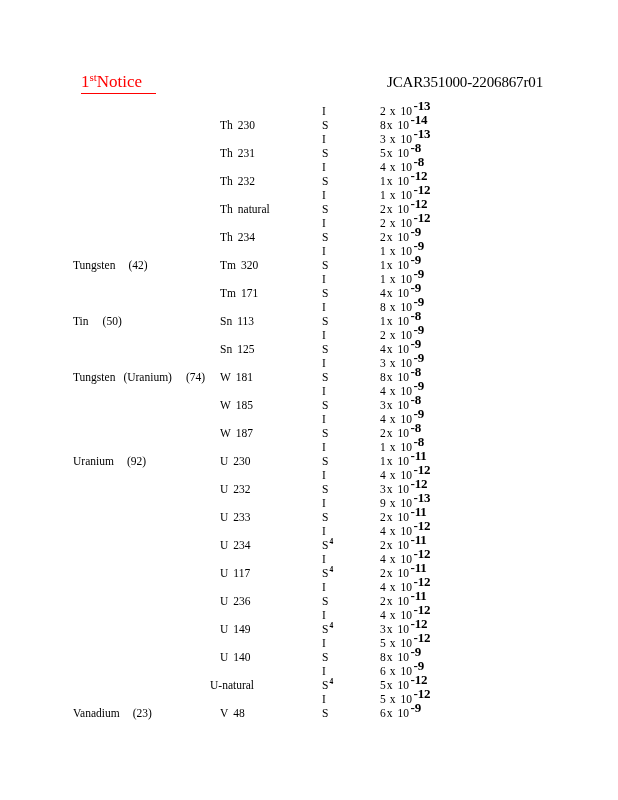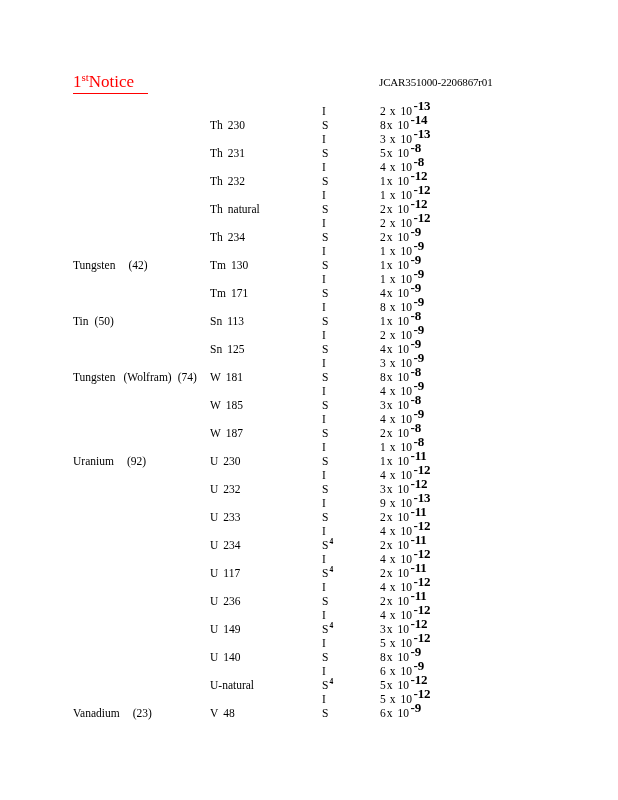--- a/index.html
+++ b/index.html
@@ -21,21 +21,21 @@
     left: 0;
     top: 0;
     width: 618px;
     height: 800px;
     background: #ffffff;
   }
 
   
   .doc-header {
     position: absolute;
-    left: 0;
+    left: 8px;
     top: 72px;
     width: 534px;
     height: 24px;
   }
   .notice-title {
     position: absolute;
     left: 73px;
     top: 0;
     color: #ff0000;
     font-size: 17px;
@@ -47,21 +47,21 @@
   }
   .notice-title .ord {
     font-size: 11px;
     vertical-align: 6px;
     line-height: 0;
   }
   .doc-code {
     position: absolute;
     left: 379px;
     top: 4px;
-    font-size: 11px;
+    font-size: 15px;
     line-height: 12px;
     letter-spacing: -0.15px;
     white-space: nowrap;
   }
 
   
   .iso-table {
     position: absolute;
     left: 0;
     top: 104px;
@@ -77,25 +77,25 @@
     top: 0;
     font-size: 11.5px;
     line-height: 14px;
     white-space: nowrap;
   }
   .c-element { left: 73px; }
   .c-nuclide { left: 210px; }
   .c-form    { left: 322px; }
   .c-value   { left: 380px; }
 
-  .c-element .atnum { padding-left: 6px; }
+  .c-element .atnum { padding-left: 14px; }
   .c-element .atnum.wide { padding-left: 13px; }
   .c-element .wolfram { padding-left: 8px; }
 
-  .c-nuclide .sym { padding-right: 5px; }
+  .c-nuclide .sym { padding-right: 5px; margin-left: 10px; }
 
   .fnote {
     font-size: 7.5px;
     vertical-align: 5px;
     line-height: 0;
     font-weight: bold;
     padding-left: 1px;
   }
 
   .c-value .mant { padding-right: 1px; }
@@ -183,21 +183,21 @@
         <div class="cell c-value"><span class="mant">2</span><span class="times">x</span><span class="base">10</span><sup>-9</sup></div>
       </div>
       <div class="iso-row">
         <div class="cell c-element"></div>
         <div class="cell c-nuclide"></div>
         <div class="cell c-form"><span>I</span></div>
         <div class="cell c-value"><span class="mant sp">1</span><span class="times">x</span><span class="base">10</span><sup>-9</sup></div>
       </div>
       <div class="iso-row">
         <div class="cell c-element"><span>Tungsten</span><span class="atnum wide">(42)</span></div>
-        <div class="cell c-nuclide"><span class="sym">Tm</span><span>130</span></div>
+        <div class="cell c-nuclide"><span class="sym">Tm</span><span>320</span></div>
         <div class="cell c-form"><span>S</span></div>
         <div class="cell c-value"><span class="mant">1</span><span class="times">x</span><span class="base">10</span><sup>-9</sup></div>
       </div>
       <div class="iso-row">
         <div class="cell c-element"></div>
         <div class="cell c-nuclide"></div>
         <div class="cell c-form"><span>I</span></div>
         <div class="cell c-value"><span class="mant sp">1</span><span class="times">x</span><span class="base">10</span><sup>-9</sup></div>
       </div>
       <div class="iso-row">
@@ -230,21 +230,21 @@
         <div class="cell c-form"><span>S</span></div>
         <div class="cell c-value"><span class="mant">4</span><span class="times">x</span><span class="base">10</span><sup>-9</sup></div>
       </div>
       <div class="iso-row">
         <div class="cell c-element"></div>
         <div class="cell c-nuclide"></div>
         <div class="cell c-form"><span>I</span></div>
         <div class="cell c-value"><span class="mant sp">3</span><span class="times">x</span><span class="base">10</span><sup>-9</sup></div>
       </div>
       <div class="iso-row">
-        <div class="cell c-element"><span>Tungsten</span><span class="wolfram">(Wolfram)</span><span class="atnum">(74)</span></div>
+        <div class="cell c-element"><span>Tungsten</span><span class="wolfram">(Uranium)</span><span class="atnum">(74)</span></div>
         <div class="cell c-nuclide"><span class="sym">W</span><span>181</span></div>
         <div class="cell c-form"><span>S</span></div>
         <div class="cell c-value"><span class="mant">8</span><span class="times">x</span><span class="base">10</span><sup>-8</sup></div>
       </div>
       <div class="iso-row">
         <div class="cell c-element"></div>
         <div class="cell c-nuclide"></div>
         <div class="cell c-form"><span>I</span></div>
         <div class="cell c-value"><span class="mant sp">4</span><span class="times">x</span><span class="base">10</span><sup>-9</sup></div>
       </div>

